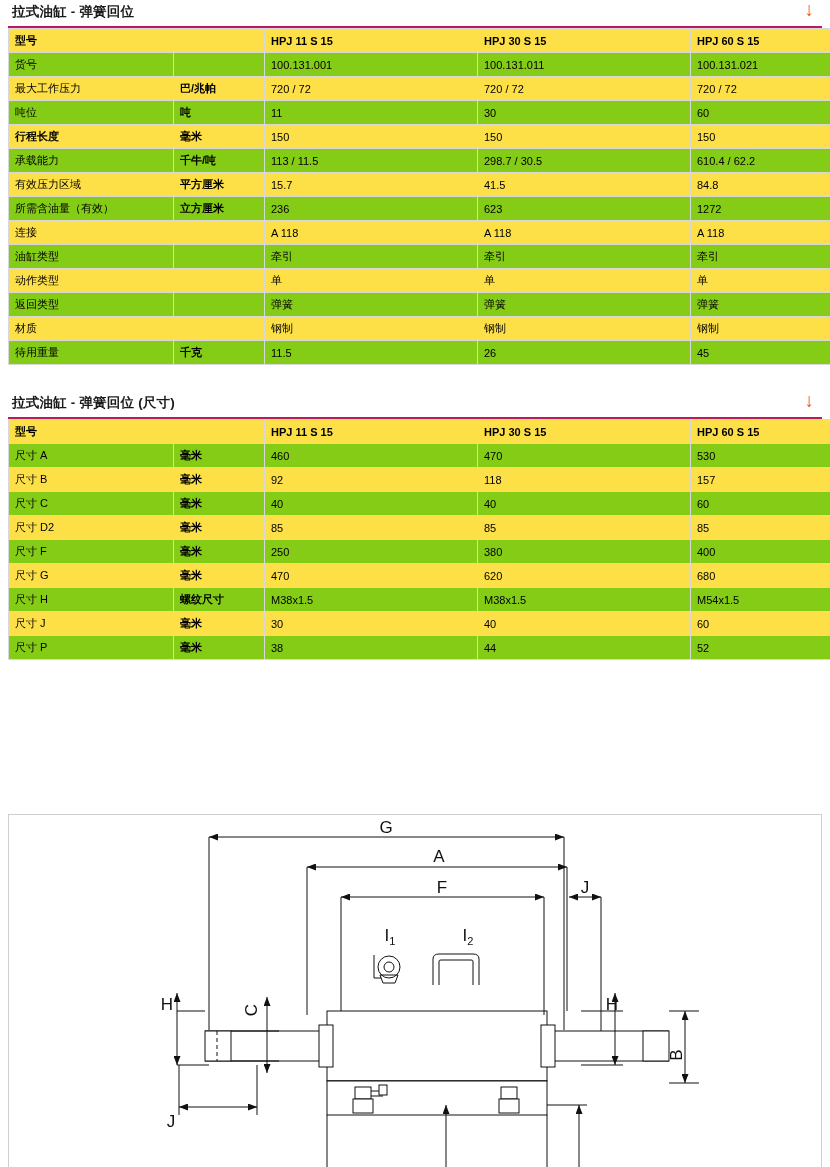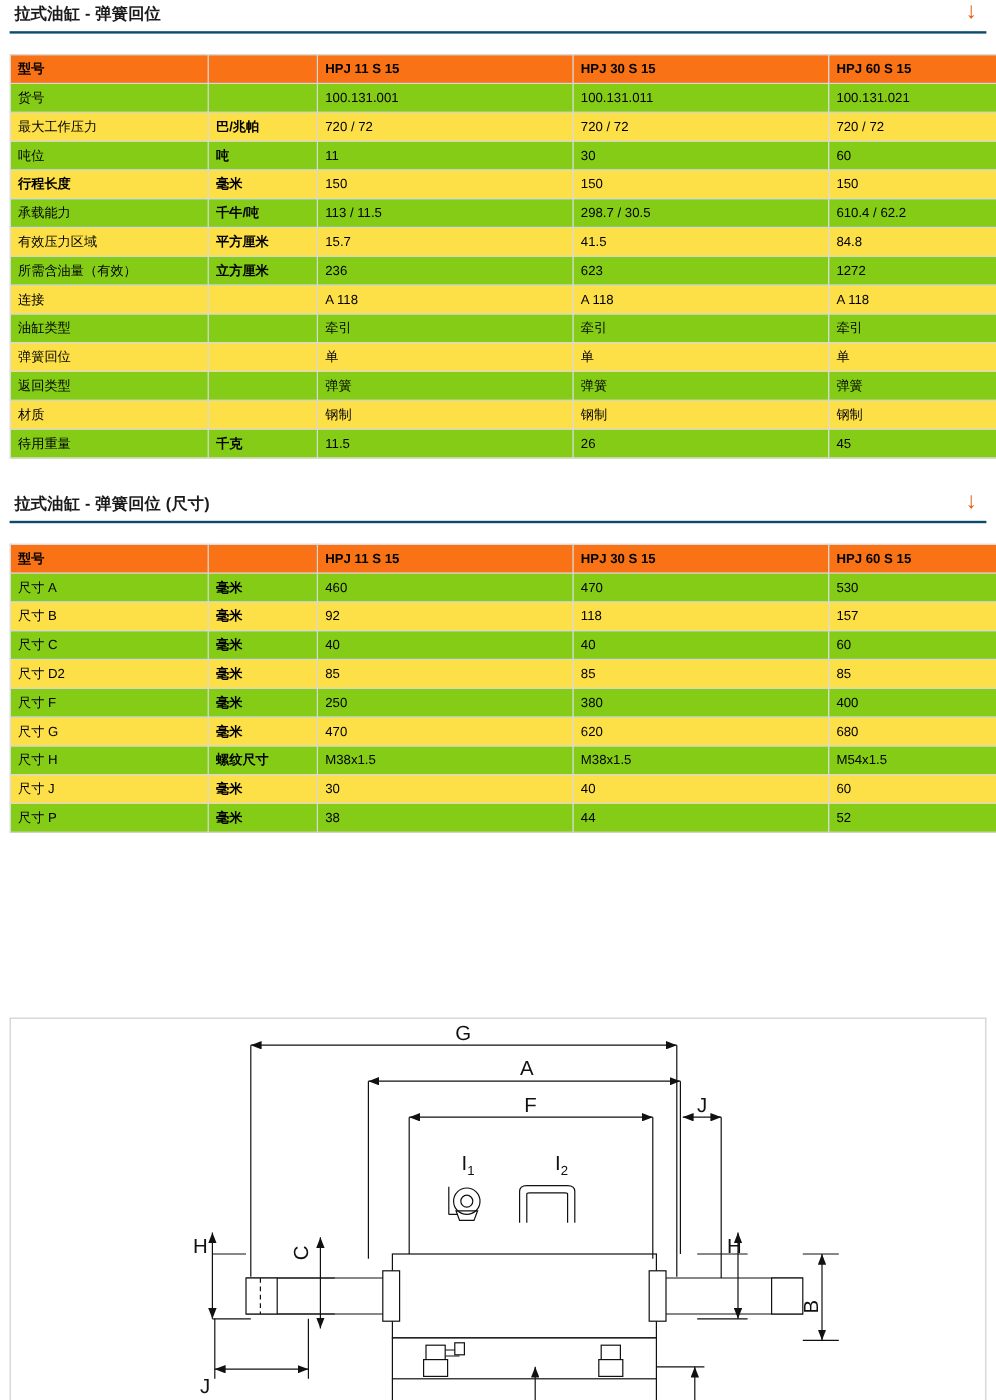--- a/index.html
+++ b/index.html
@@ -21,23 +21,23 @@
     position: relative;
     box-sizing: border-box;
     padding: 0;
   }
   
   .section {
     margin: 0 8px 0 8px;
   }
   .section-header {
     position: relative;
-    border-bottom: 2px solid #0c4a6e;
+    border-bottom: 2px solid #be185d;
     padding: 3px 0 5px 4px;
-    margin-bottom: 17px;
+    margin-bottom: 0px;
   }
   .section-title {
     font-size: 13.5px;
     font-weight: bold;
     color: #1a1a1a;
     letter-spacing: 0.2px;
   }
   .down-arrow {
     position: absolute;
     right: 8px;
@@ -56,21 +56,21 @@
   }
   table.spec td {
     border: 1px solid #d8d8d8;
     padding: 4px 6px 4px 6px;
     vertical-align: middle;
     height: 13px;
   }
   table.spec tr.odd td { background: #84cc16; }
   table.spec tr.even td { background: #fde047; }
   table.spec tr.head td {
-    background: #f97316;
+    background: #fde047;
     font-weight: bold;
   }
   td.c-label { width: 152px; text-align: left; }
   td.c-unit  { width: 78px; text-align: left; font-weight: bold; }
   td.c-val   { width: 200px; text-align: left; }
   tr.head td.c-label { font-weight: bold; }
   tr.head td.c-unit { background: #dcdcdc; }
   .gap-block { height: 26px; }
   .big-gap { height: 70px; }
 
@@ -161,21 +161,21 @@
           <td class="c-val">A 118</td>
         </tr>
         <tr class="odd">
           <td class="c-label">油缸类型</td>
           <td class="c-unit"></td>
           <td class="c-val">牵引</td>
           <td class="c-val">牵引</td>
           <td class="c-val">牵引</td>
         </tr>
         <tr class="even">
-          <td class="c-label">弹簧回位</td>
+          <td class="c-label">动作类型</td>
           <td class="c-unit"></td>
           <td class="c-val">单</td>
           <td class="c-val">单</td>
           <td class="c-val">单</td>
         </tr>
         <tr class="odd">
           <td class="c-label">返回类型</td>
           <td class="c-unit"></td>
           <td class="c-val">弹簧</td>
           <td class="c-val">弹簧</td>

